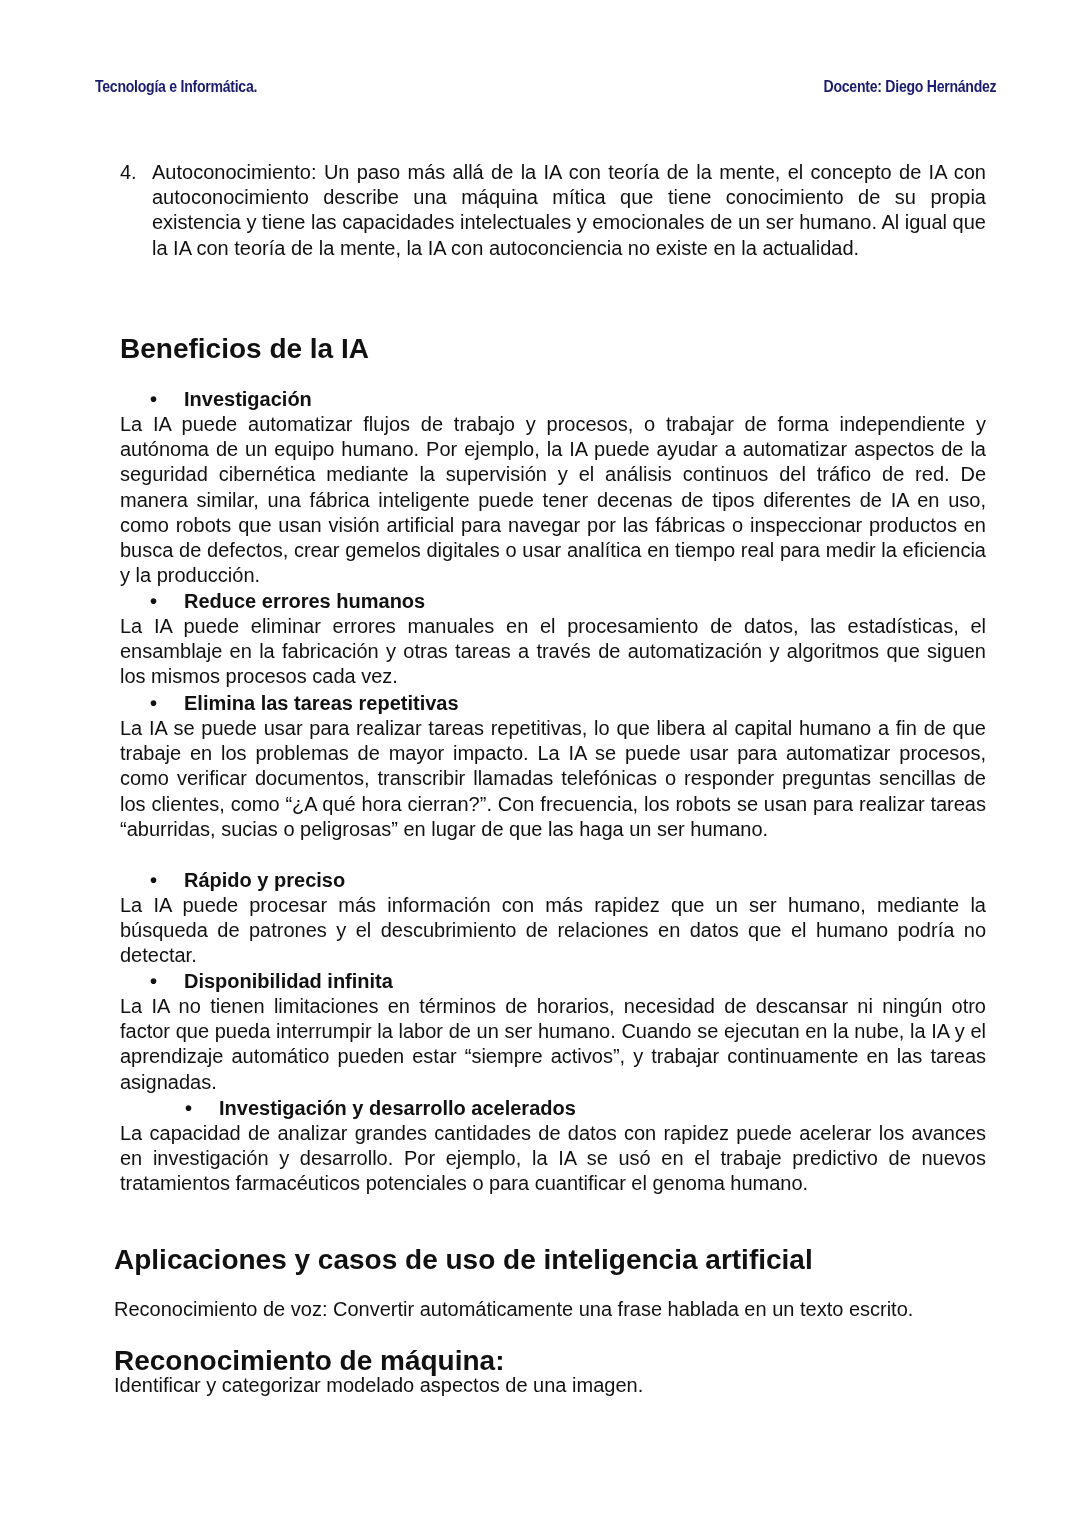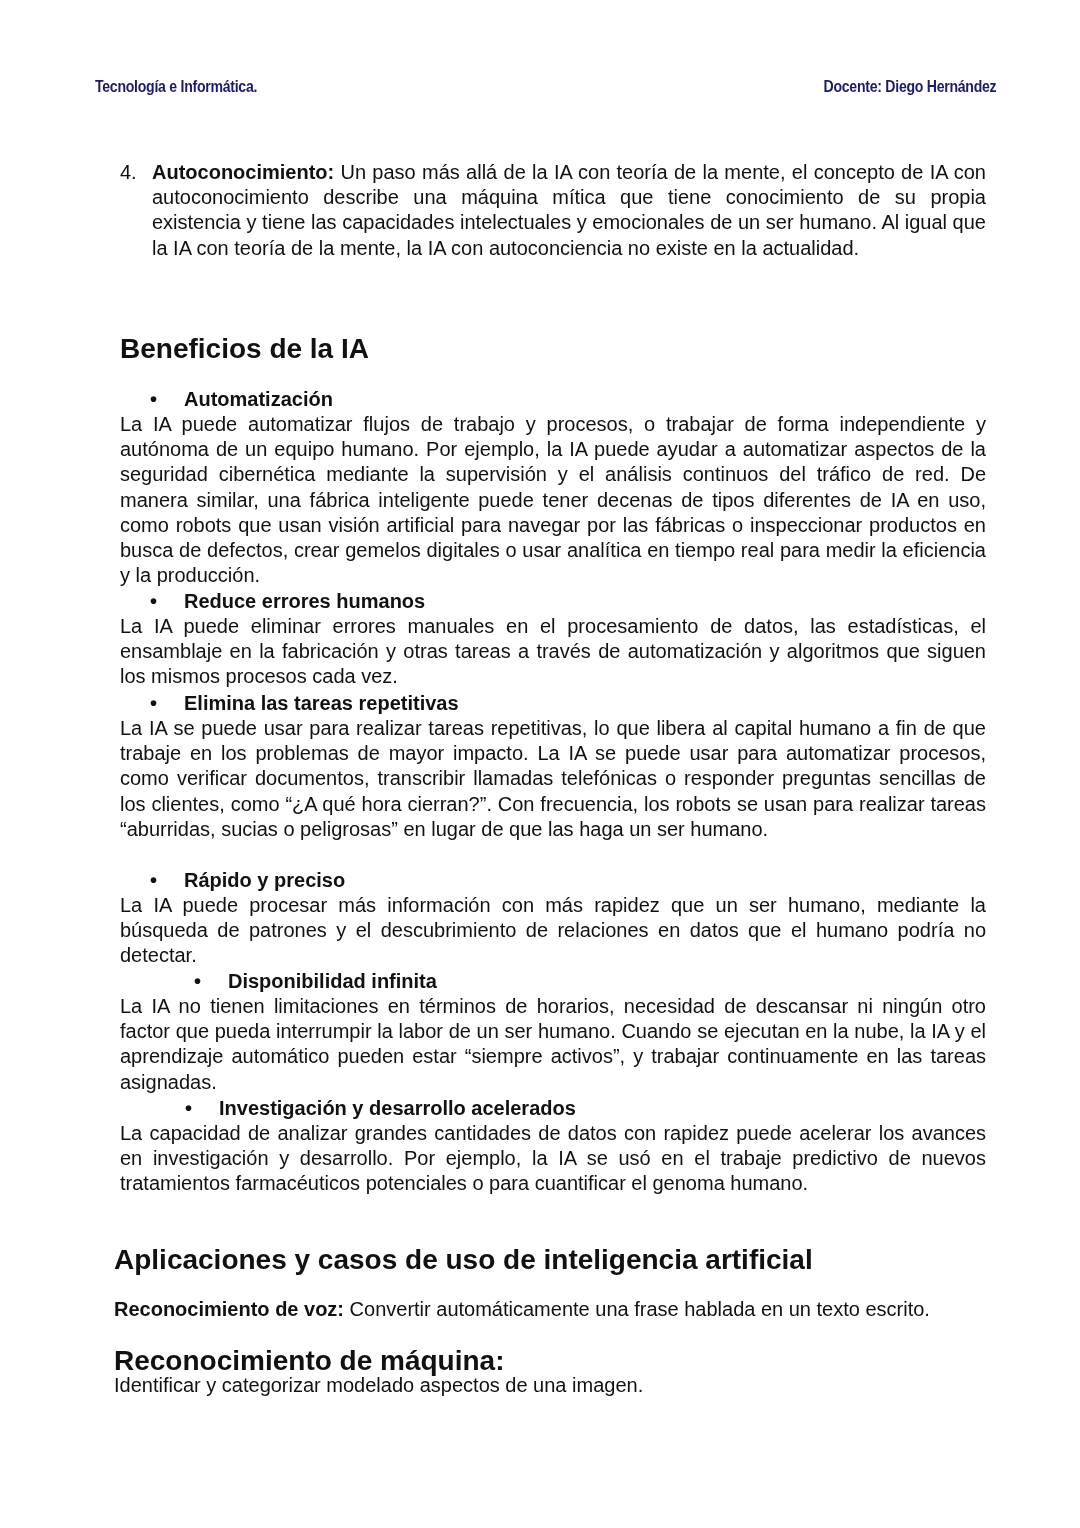--- a/index.html
+++ b/index.html
@@ -13,60 +13,60 @@
     .content { position: absolute; left: 0; top: 0; width: 1080px; }
     .p { position: absolute; font-size: 20px; line-height: 25.2px; text-align: justify;
          text-align-last: left; }
     .num-item { left: 120px; top: 160px; width: 866px; }
     .num-item .num { position: absolute; left: 0; top: 0; }
     .num-item .txt { margin-left: 32px; }
     .h { position: absolute; font-weight: bold; font-size: 28px; line-height: 25px; }
     .bullet { position: absolute; left: 150px; font-weight: bold; font-size: 20px; line-height: 25px; }
     .bullet .dot { display: inline-block; width: 34px; }
     .body-p { left: 120px; width: 866px; }
-    b { font-weight: bold; }
+    b { font-weight: normal; }
   </style>
 </head>
 <body>
 
 <div class="header">
   <span class="hdr hdr-left">Tecnología e Informática.</span>
   <span class="hdr hdr-right">Docente: Diego Hernández</span>
 </div>
 
 <div class="content">
 
   <div class="p num-item">
     <span class="num">4.</span>
     <div class="txt"><b>Autoconocimiento:</b><span> Un paso más allá de la IA con teoría de la mente, el concepto de IA con autoconocimiento describe una máquina mítica que tiene conocimiento de su propia existencia y tiene las capacidades intelectuales y emocionales de un ser humano. Al igual que la IA con teoría de la mente, la IA con autoconciencia no existe en la actualidad.</span></div>
   </div>
 
   <div class="h" style="left:120px; top:336px;">Beneficios de la IA</div>
 
   <div class="bullet" style="top:387px;">
-    <span class="dot">•</span><span>Automatización</span>
+    <span class="dot">•</span><span>Investigación</span>
   </div>
   <div class="p body-p" style="top:412px;">La IA puede automatizar flujos de trabajo y procesos, o trabajar de forma independiente y autónoma de un equipo humano. Por ejemplo, la IA puede ayudar a automatizar aspectos de la seguridad cibernética mediante la supervisión y el análisis continuos del tráfico de red. De manera similar, una fábrica inteligente puede tener decenas de tipos diferentes de IA en uso, como robots que usan visión artificial para navegar por las fábricas o inspeccionar productos en busca de defectos, crear gemelos digitales o usar analítica en tiempo real para medir la eficiencia y la producción.</div>
 
   <div class="bullet" style="top:589px;">
     <span class="dot">•</span><span>Reduce errores humanos</span>
   </div>
   <div class="p body-p" style="top:614px;">La IA puede eliminar errores manuales en el procesamiento de datos, las estadísticas, el ensamblaje en la fabricación y otras tareas a través de automatización y algoritmos que siguen los mismos procesos cada vez.</div>
 
   <div class="bullet" style="top:691px;">
     <span class="dot">•</span><span>Elimina las tareas repetitivas</span>
   </div>
   <div class="p body-p" style="top:716px;">La IA se puede usar para realizar tareas repetitivas, lo que libera al capital humano a fin de que trabaje en los problemas de mayor impacto. La IA se puede usar para automatizar procesos, como verificar documentos, transcribir llamadas telefónicas o responder preguntas sencillas de los clientes, como “¿A qué hora cierran?”. Con frecuencia, los robots se usan para realizar tareas “aburridas, sucias o peligrosas” en lugar de que las haga un ser humano.</div>
 
   <div class="bullet" style="top:868px;">
     <span class="dot">•</span><span>Rápido y preciso</span>
   </div>
   <div class="p body-p" style="top:893px;">La IA puede procesar más información con más rapidez que un ser humano, mediante la búsqueda de patrones y el descubrimiento de relaciones en datos que el humano podría no detectar.</div>
 
-  <div class="bullet" style="top:969px;margin-left:44px;">
+  <div class="bullet" style="top:969px;">
     <span class="dot">•</span><span>Disponibilidad infinita</span>
   </div>
   <div class="p body-p" style="top:994px;">La IA no tienen limitaciones en términos de horarios, necesidad de descansar ni ningún otro factor que pueda interrumpir la labor de un ser humano. Cuando se ejecutan en la nube, la IA y el aprendizaje automático pueden estar “siempre activos”, y trabajar continuamente en las tareas asignadas.</div>
 
   <div class="bullet" style="top:1096px;margin-left:35px;">
     <span class="dot">•</span><span>Investigación y desarrollo acelerados</span>
   </div>
   <div class="p body-p" style="top:1121px;">La capacidad de analizar grandes cantidades de datos con rapidez puede acelerar los avances en investigación y desarrollo. Por ejemplo, la IA se usó en el trabaje predictivo de nuevos tratamientos farmacéuticos potenciales o para cuantificar el genoma humano.</div>
 
   <div class="h" style="left:114px; top:1247px;">Aplicaciones y casos de uso de inteligencia artificial</div>

